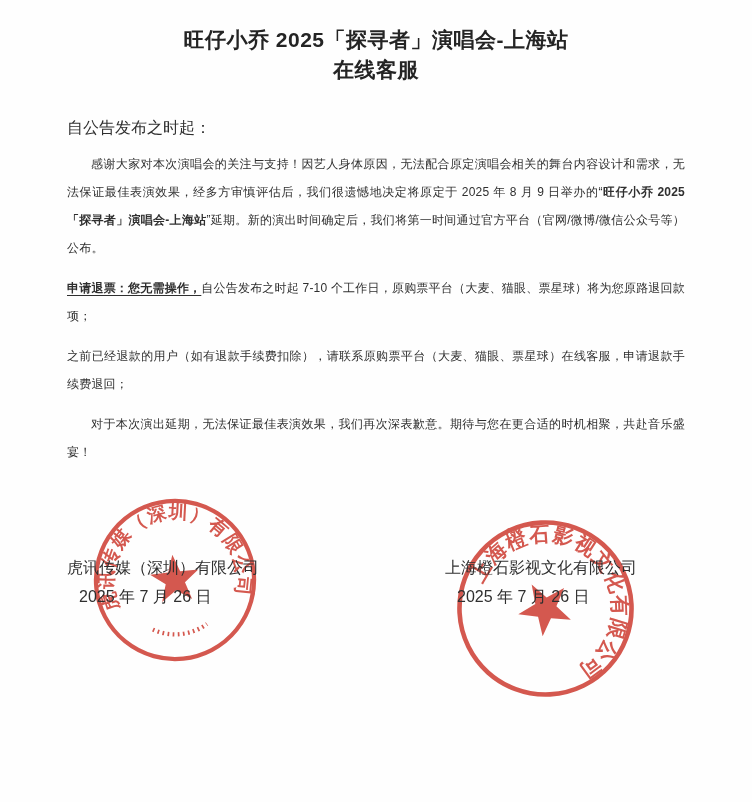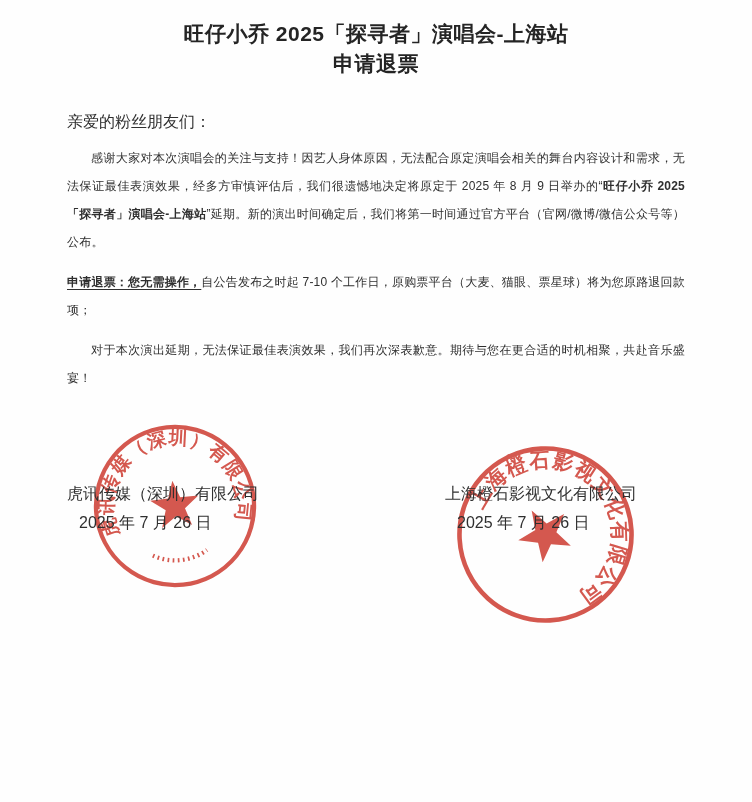--- a/index.html
+++ b/index.html
@@ -9,21 +9,21 @@
     background: #ffffff;
     font-family: "Liberation Sans", "DejaVu Sans", sans-serif;
     color: var(--ink);
   }
   .doc {
     position: relative;
     width: 752px;
     height: 802px;
     margin: 0 auto;
     background: var(--bg);
-    padding: 19px 67px 0;
+    padding: 25px 67px 0;
     overflow: hidden;
   }
   .doc-title {
     margin: 0;
     text-align: center;
     font-size: 21px;
     line-height: 30px;
     font-weight: 700;
     color: #242424;
     letter-spacing: 0.5px;
@@ -82,28 +82,29 @@
   .sig-block-right { left: 378px; }
   .sig-date { margin-top: 11px; margin-left: 12px; }
 </style>
 </head>
 <body>
 
 <div class="doc">
 
   <h1 class="doc-title">
     <span>旺仔小乔 2025「探寻者」演唱会-上海站</span><br>
-    <span>申请退票</span>
+    <span>在线客服</span>
   </h1>
 
-  <p class="salutation">亲爱的粉丝朋友们：</p>
+  <p class="salutation">自公告发布之时起：</p>
 
   <div id="paragraphs">
       <p class="body-para indent"><span>感谢大家对本次演唱会的关注与支持！因艺人身体原因，无法配合原定演唱会相关的舞台内容设计和需求，无法保证最佳表演效果，经多方审慎评估后，我们很遗憾地决定将原定于 2025 年 8 月 9 日举办的“</span><span class="run-bold">旺仔小乔 2025「探寻者」演唱会-上海站</span><span>”延期。新的演出时间确定后，我们将第一时间通过官方平台（官网/微博/微信公众号等）公布。</span></p>
       <p class="body-para"><span class="run-bold run-underline">申请退票：您无需操作，</span><span>自公告发布之时起 7-10 个工作日，原购票平台（大麦、猫眼、票星球）将为您原路退回款项；</span></p>
+      <p class="body-para"><span>之前已经退款的用户（如有退款手续费扣除），请联系原购票平台（大麦、猫眼、票星球）在线客服，申请退款手续费退回；</span></p>
       <p class="body-para indent"><span>对于本次演出延期，无法保证最佳表演效果，我们再次深表歉意。期待与您在更合适的时机相聚，共赴音乐盛宴！</span></p>
     </div>
 
   <div class="signatures">
 
     <svg class="seal seal-left" viewBox="0 0 200 200" aria-hidden="true">
       <g transform="rotate(-6 100 100)">
         <circle class="seal-ring" cx="100" cy="100" r="93"></circle>
         <path id="sealArc0" d="M 31.4 125 A 73 73 0 1 1 168.6 125" fill="none"></path>
         <text class="seal-text"><textPath href="#sealArc0" startOffset="50%" text-anchor="middle">虎讯传媒（深圳）有限公司</textPath></text>

